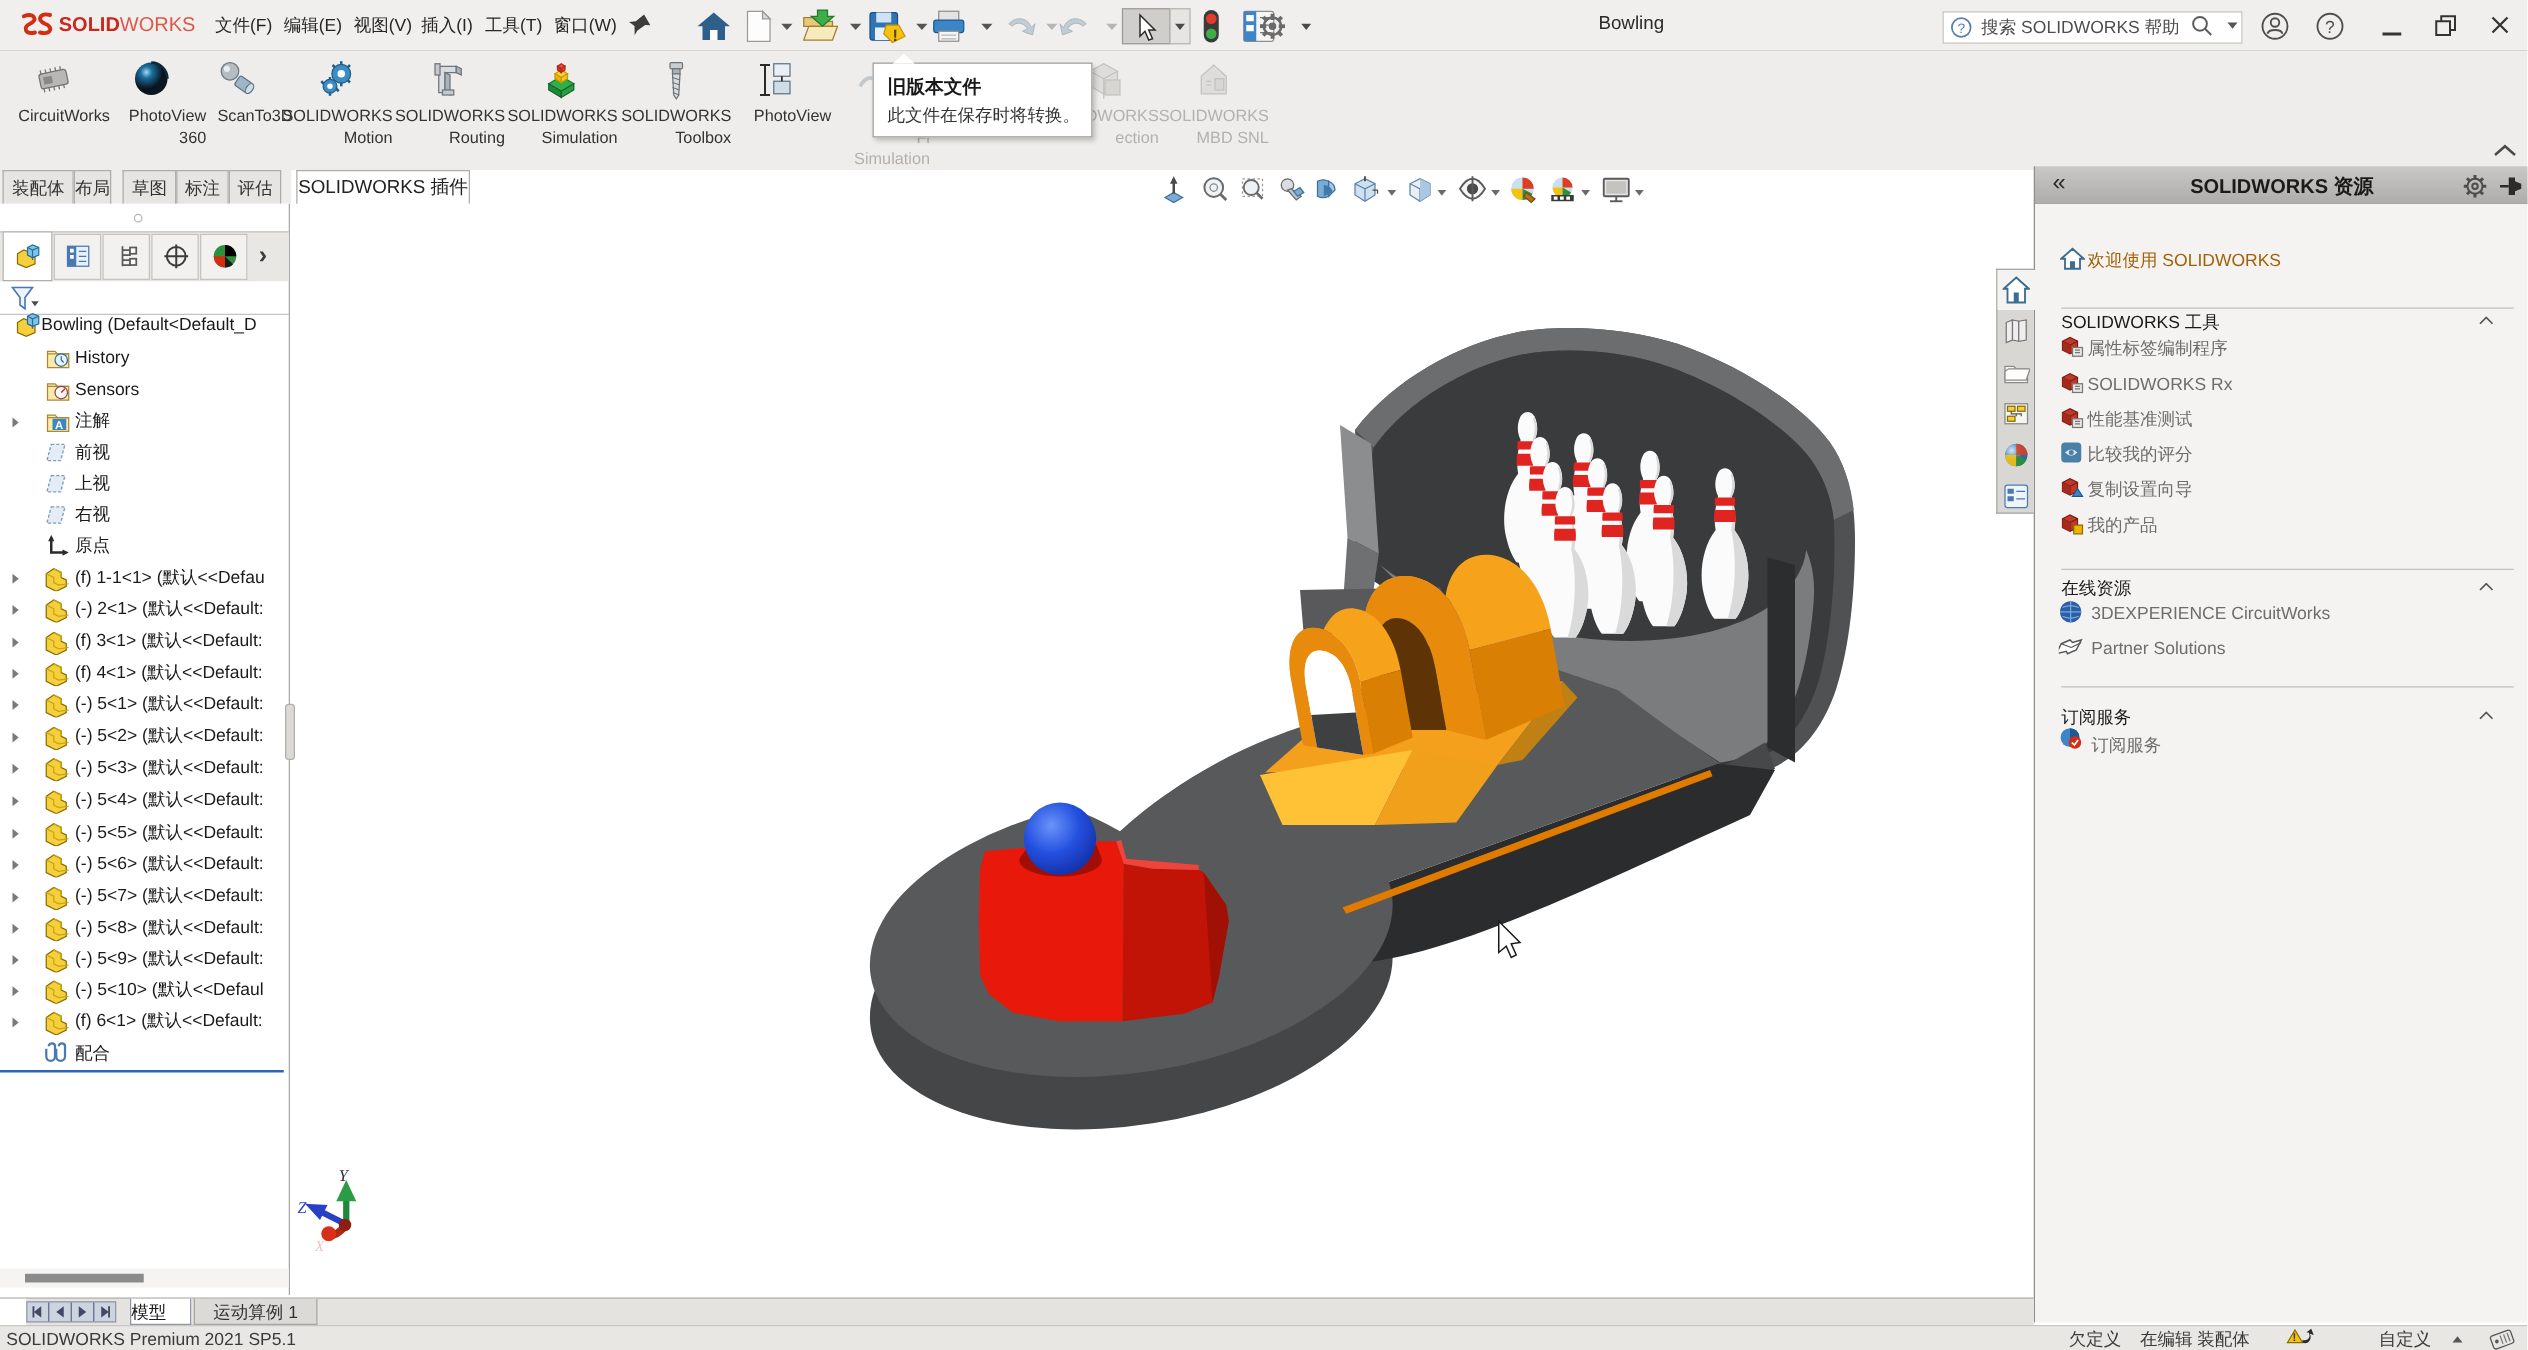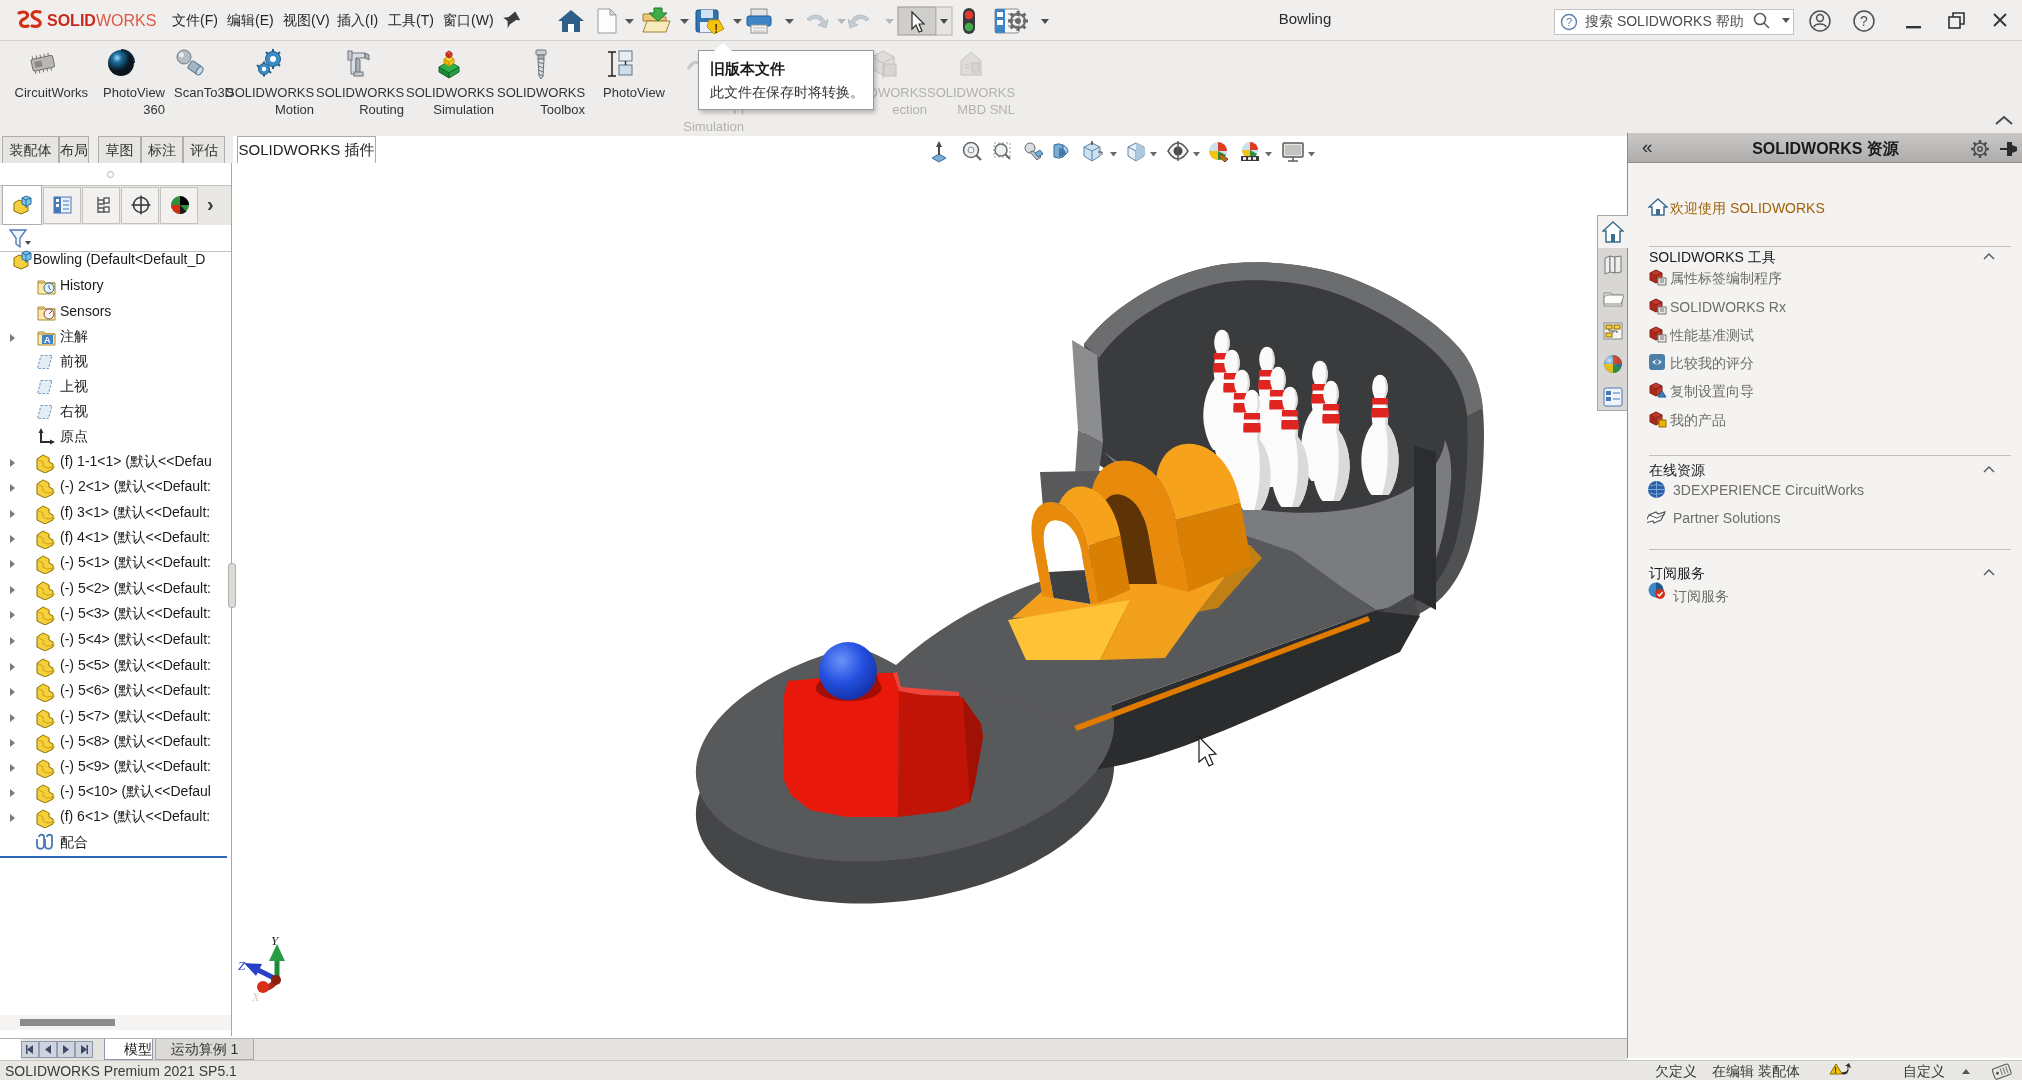--- a/index.html
+++ b/index.html
@@ -879,21 +879,21 @@
       </g>
       <g fill="#3e4a66">
         <path d="M12 4 l-6 4.5 6 4.5 z"></path>
         <rect x="5" y="4" width="1.5" height="9"></rect>
         <path d="M30 4 l-6 4.5 6 4.5 z"></path>
         <path d="M42 4 l6 4.5 -6 4.5 z"></path>
         <path d="M60 4 l6 4.5 -6 4.5 z"></path>
         <rect x="65.5" y="4" width="1.5" height="9"></rect>
       </g>
     </svg>
- <div class="abs" style="left:104px;top:0;width:49px;height:21px;background:#fff;border:1px solid #8f97a8;border-top:none;font-size:14px;color:#1a1a1a;text-align:right;line-height:20px">模型</div>
+ <div class="abs" style="left:104px;top:0;width:49px;height:21px;background:#fff;border:1px solid #8f97a8;border-top:none;font-size:14px;color:#1a1a1a;text-align:left;line-height:20px">模型</div>
  <div class="abs" style="left:155px;top:0;width:99px;height:21px;background:#dcdad6;border:1px solid #a9a7a4;border-top:none;font-size:14px;color:#333;text-align:center;line-height:20px">运动算例 1</div>
 </div>
 <div class="abs" id="statusbar">
  <div class="abs" style="left:5px;top:2px">SOLIDWORKS Premium 2021 SP5.1</div>
  <div class="abs" style="left:1655px;top:2px">欠定义</div>
  <div class="abs" style="left:1712px;top:2px">在编辑 装配体</div>
  <svg class="abs" style="left:1828px;top:1px" width="26" height="18" viewBox="0 0 26 18">
       <path d="M8 2 l6 10 -12 0 z" fill="#f5c211" stroke="#8a6d00"></path>
       <text x="6" y="11" font-size="9" font-weight="bold" fill="#4d3800">!</text>
       <path d="M14 12 c4 2 8 -2 6 -7 l3 1 -2 -5 -4 3 2 0 c2 4 -1 7 -5 6 z" fill="#2b2b2b"></path>

